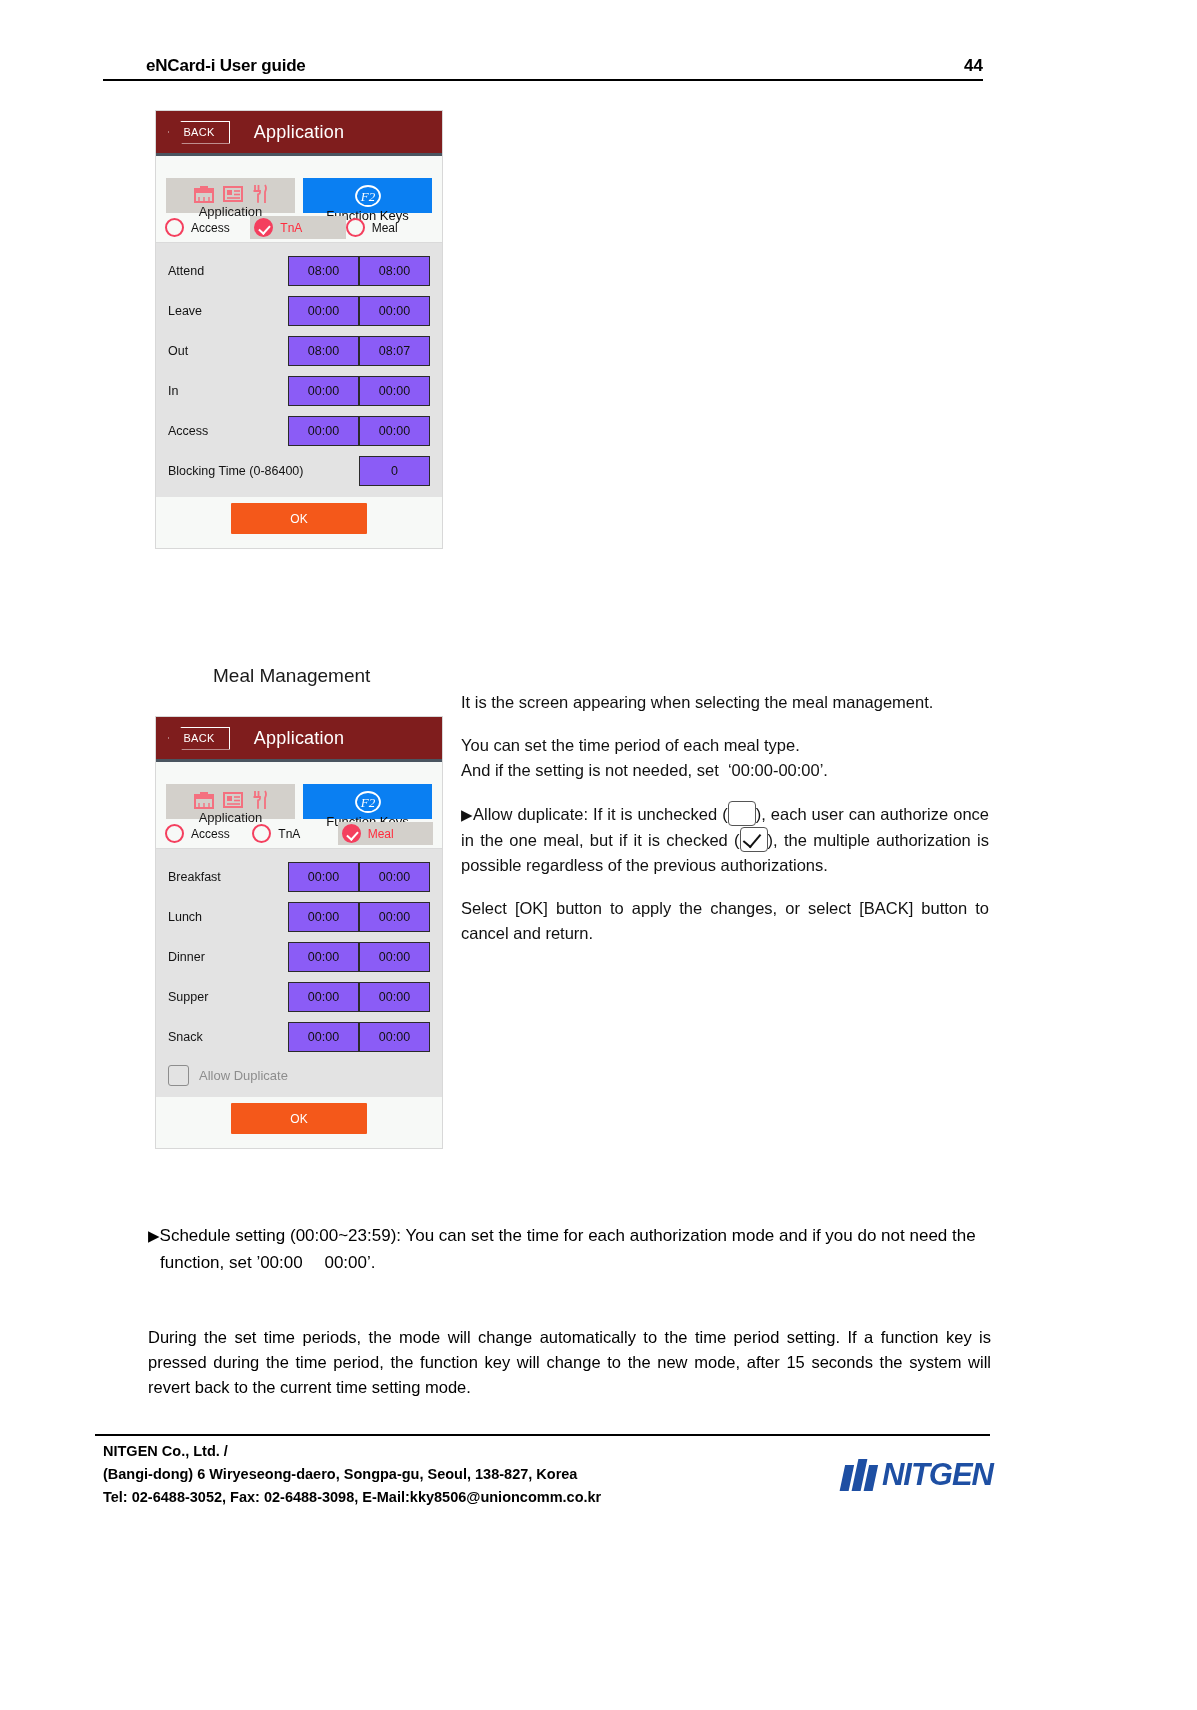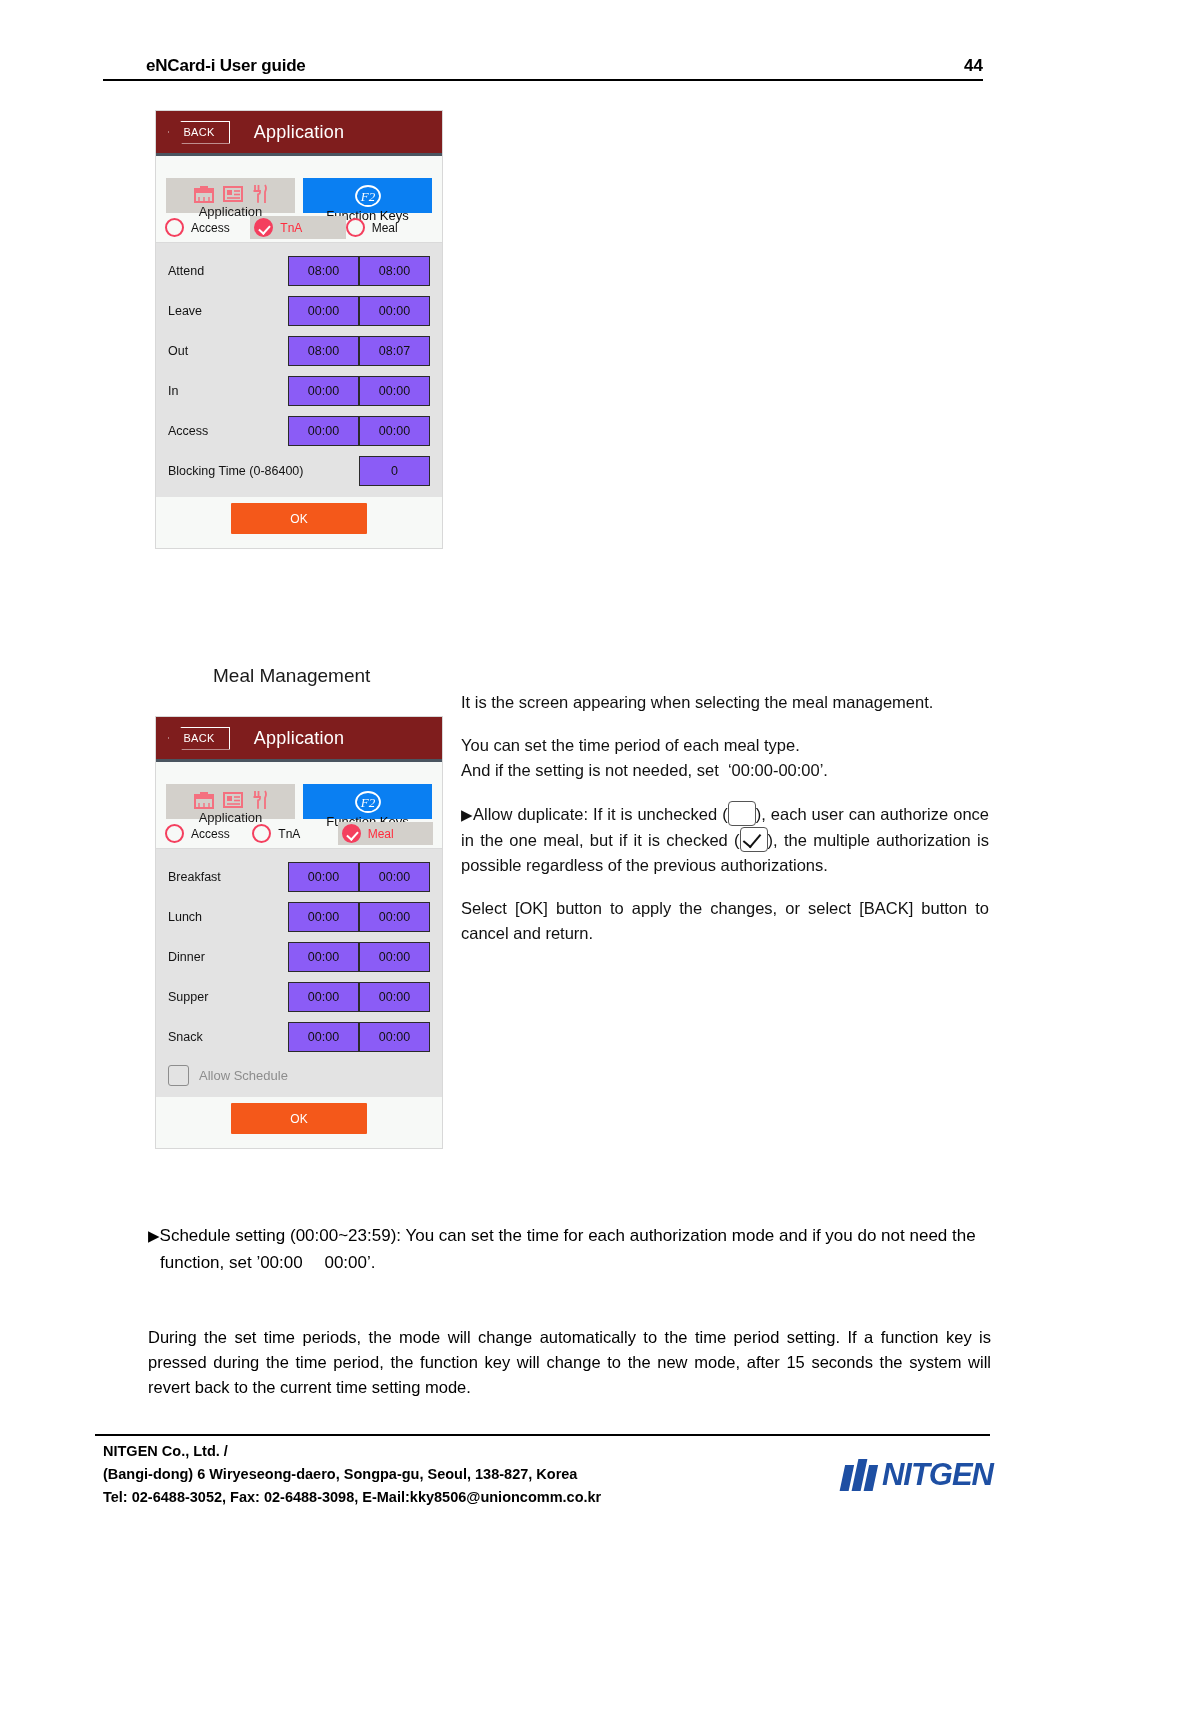--- a/index.html
+++ b/index.html
@@ -551,21 +551,21 @@
       <span class="time-box">00:00</span>
       <span class="time-box">00:00</span>
     </div>
     <div class="dev-row">
       <span class="rowlabel">Snack</span>
       <span class="time-box">00:00</span>
       <span class="time-box">00:00</span>
     </div>
     <div class="dup-row">
       <span class="dup-box"></span>
-      <span class="dup-label">Allow Schedule</span>
+      <span class="dup-label">Allow Duplicate</span>
     </div>
   </div>
 
   <div class="dev-ok-wrap">
     <div class="ok-btn">OK</div>
   </div>
 </div>
 
 <div class="body-col">
   <p class="just">It is the screen appearing when selecting the meal management.</p>

